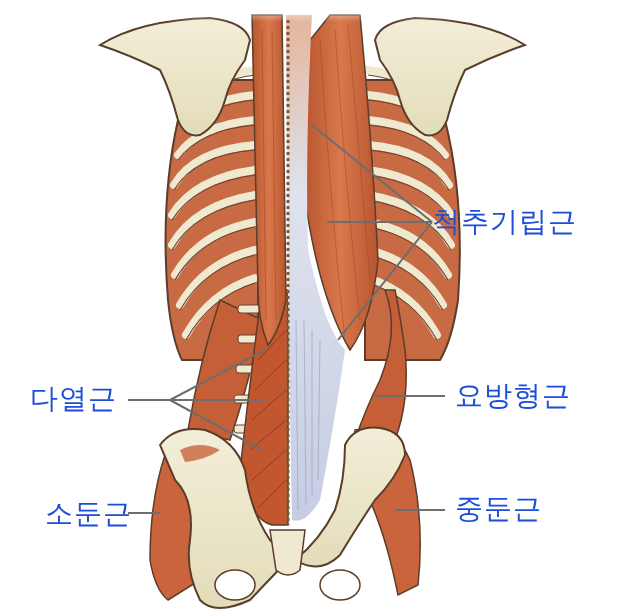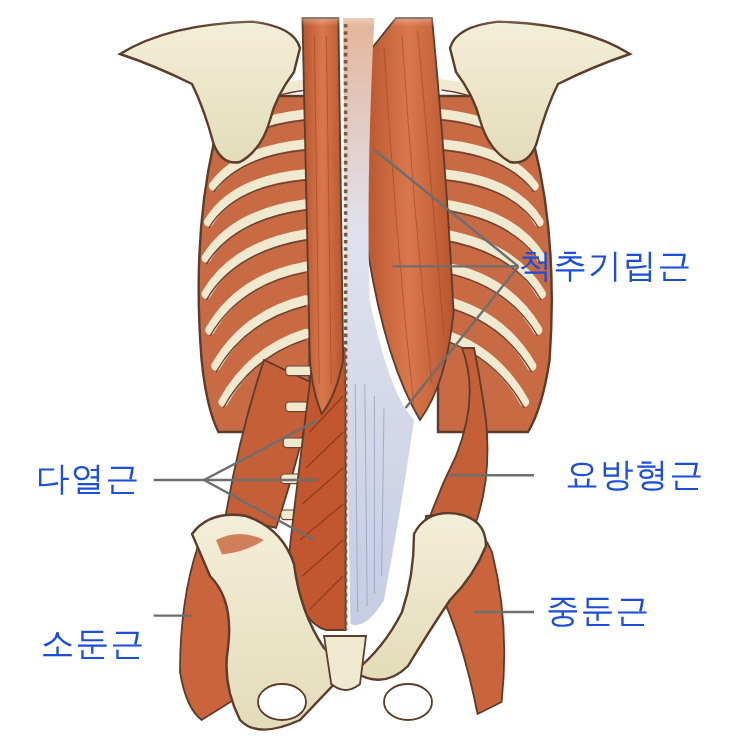--- a/index.html
+++ b/index.html
@@ -178,15 +178,15 @@
     <line x1="375" y1="396" x2="445" y2="396"></line>
 
     <line x1="128" y1="513" x2="160" y2="513"></line>
 
     <line x1="395" y1="510" x2="445" y2="510"></line>
   </g>
 </svg>
 
 <div class="label" style="left:432px; top:208px;">척추기립근</div>
 <div class="label" style="left:30px; top:385px;text-align:right;">다열근</div>
-<div class="label" style="left:455px; top:382px;margin-left:16px;">요방형근</div>
-<div class="label" style="left:34px; top:500px;margin-top:23px;">소둔근</div>
+<div class="label" style="left:455px; top:382px;">요방형근</div>
+<div class="label" style="left:45px; top:500px;">소둔근</div>
 <div class="label" style="left:455px; top:495px;">중둔근</div>
 
 </body></html>

